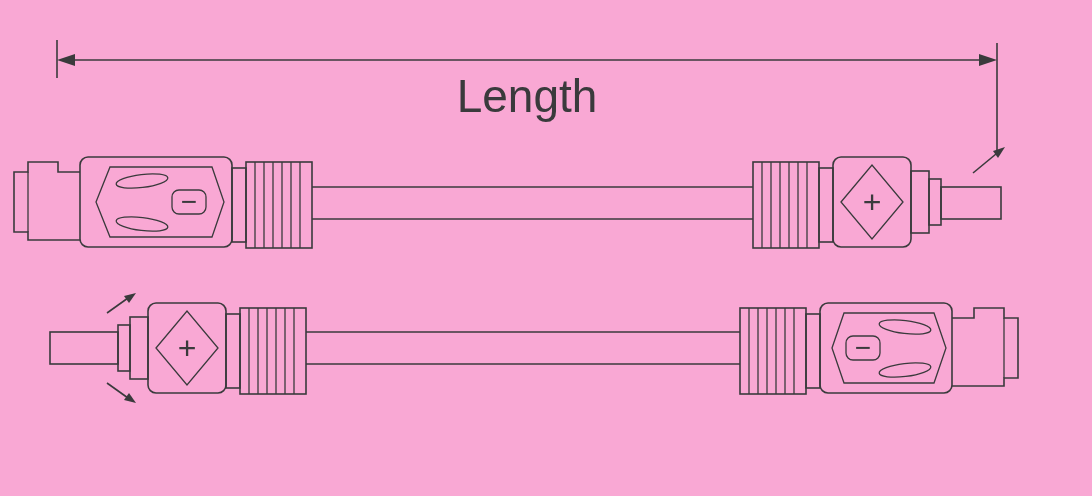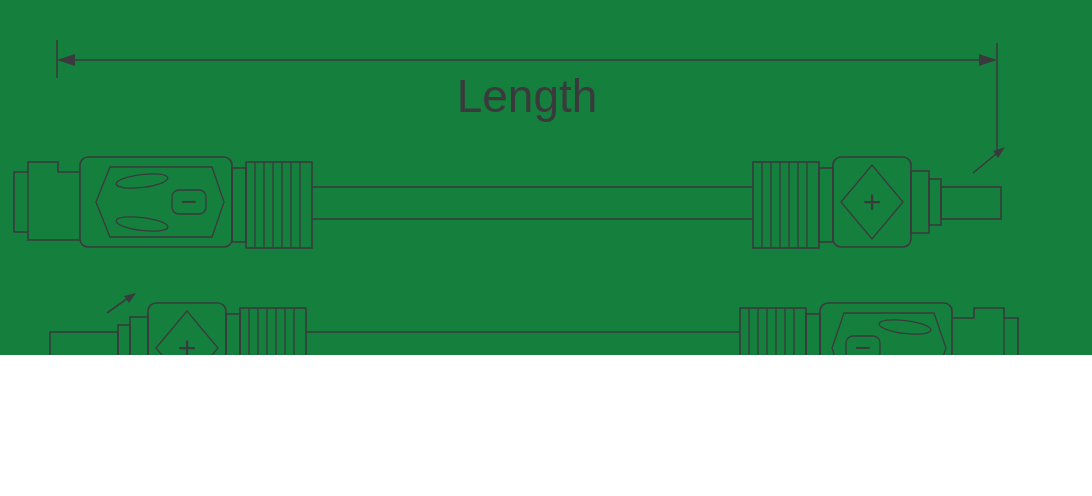--- a/index.html
+++ b/index.html
@@ -4,22 +4,22 @@
 <style>
   html, body {
     margin: 0;
     padding: 0;
     background: #ffffff;
     font-family: "Liberation Sans", sans-serif;
   }
   .canvas {
     position: relative;
     width: 1092px;
-    height: 355px;
-    background: #15803d;
+    height: 496px;
+    background: #f9a8d4;
     overflow: hidden;
   }
   svg text {
     font-family: "Liberation Sans", sans-serif;
   }
   .stroke {
     stroke: #3a3a3c;
     fill: none;
     stroke-width: 1.6;
     stroke-linejoin: miter;

